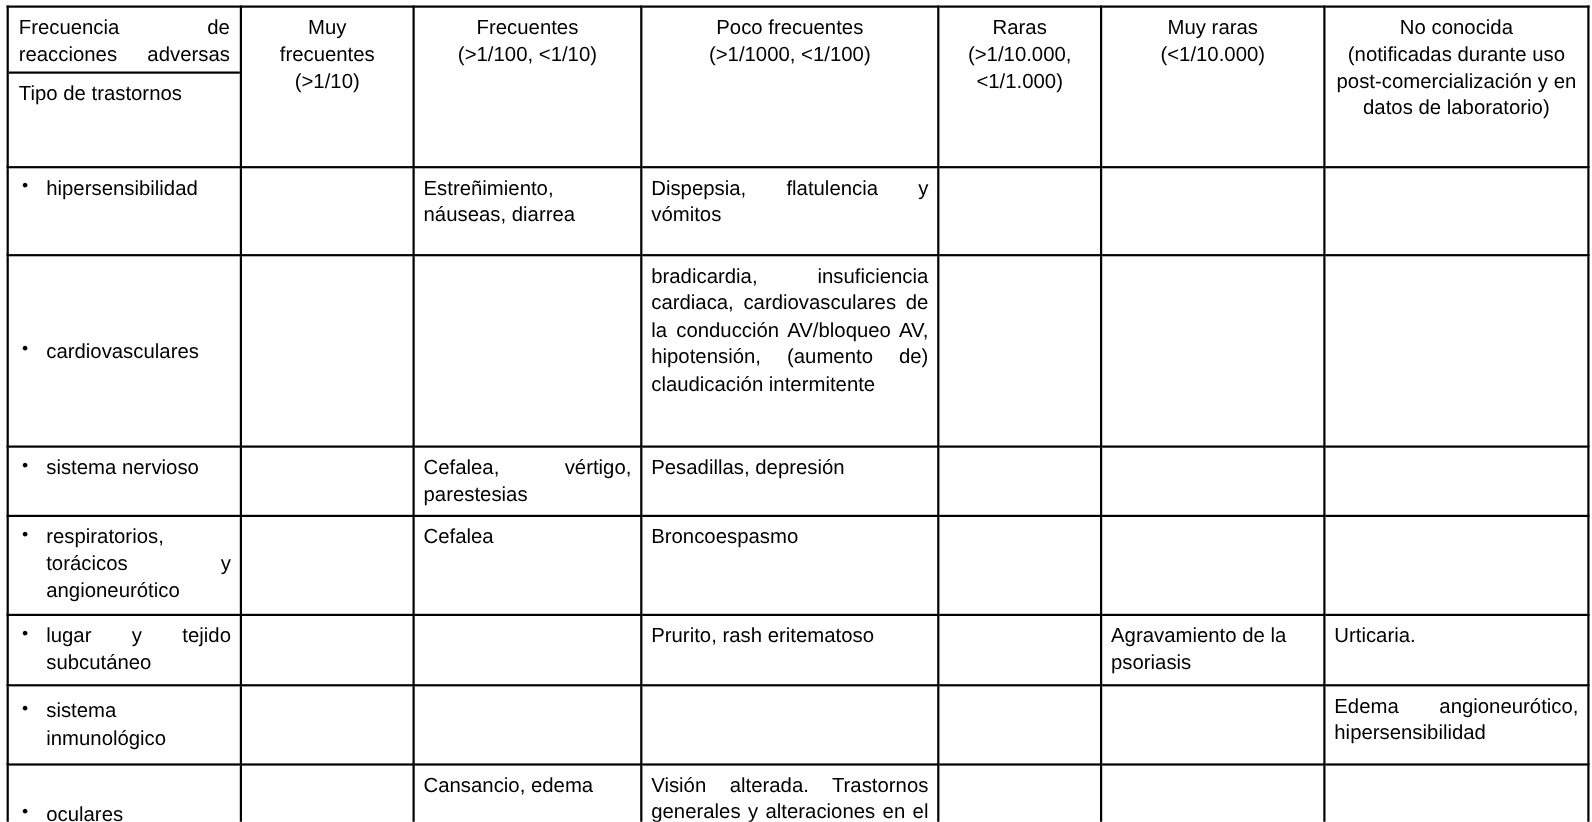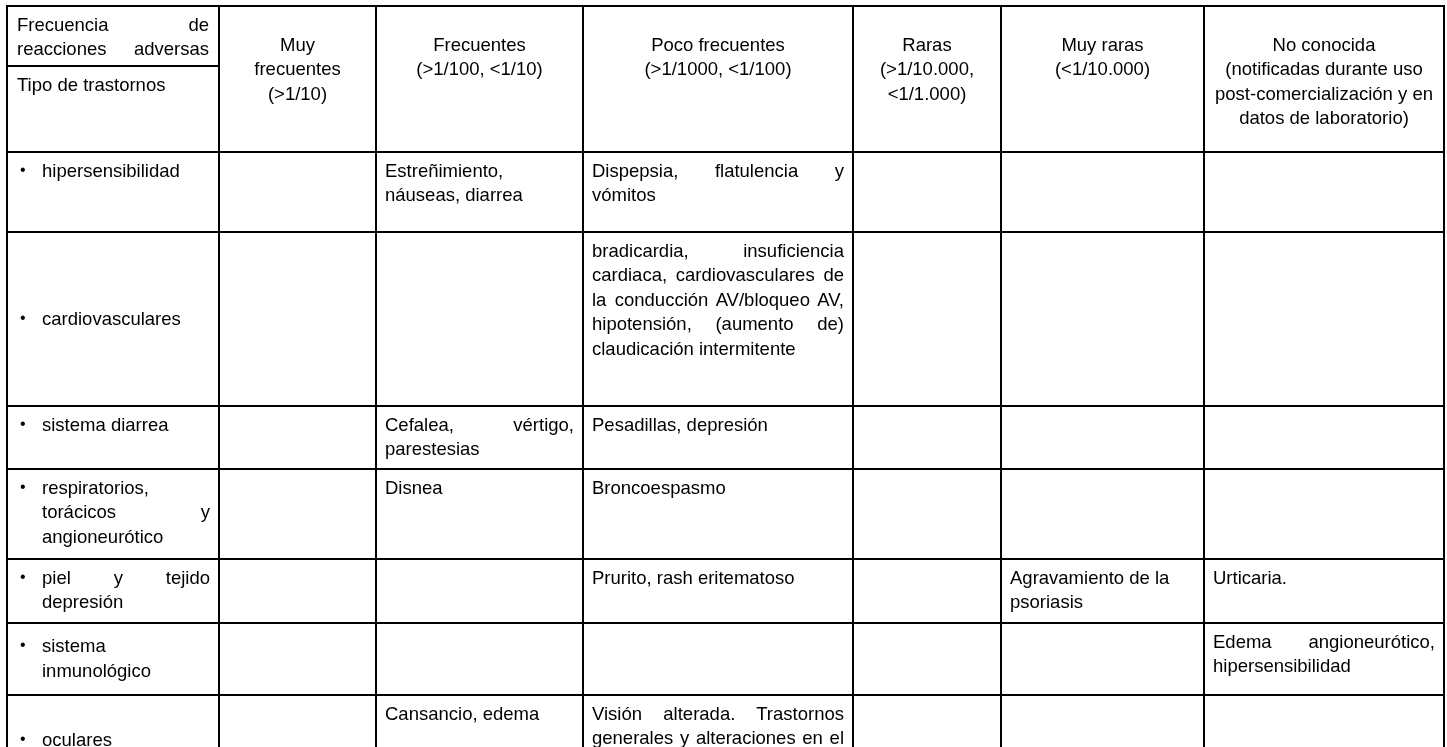--- a/index.html
+++ b/index.html
@@ -76,21 +76,20 @@
   .corner-bottom {
     text-align: center;
     text-align-last: left;
     height: 70px;
     box-sizing: border-box;
   }
 
   .hdr-label {
     display: block;
     white-space: pre-line;
-    margin-top: 20px;
   }
 
   
   td.cat {
     vertical-align: middle;
     padding-left: 10px;
   }
   .cat-inner {
     position: relative;
     padding-left: 26px;
@@ -205,51 +204,51 @@
         <td class="cell">bradicardia, insuficiencia cardiaca, cardiovasculares de la conducción AV/bloqueo AV, hipotensión, (aumento de) claudicación intermitente</td>
         <td class="cell plain"></td>
         <td class="cell plain"></td>
         <td class="cell plain"></td>
       </tr>
 
       <tr class="r-sn">
         <td class="cat">
           <div class="cat-inner">
             <span class="bullet">•</span>
-            <span>sistema diarrea</span>
+            <span>sistema nervioso</span>
           </div>
         </td>
         <td class="cell plain"></td>
         <td class="cell">Cefalea, vértigo, parestesias</td>
         <td class="cell plain">Pesadillas, depresión</td>
         <td class="cell plain"></td>
         <td class="cell plain"></td>
         <td class="cell plain"></td>
       </tr>
 
       <tr class="r-resp">
         <td class="cat">
           <div class="cat-inner just-all">
             <span class="bullet">•</span>
             <span>respiratorios, torácicos y angioneurótico</span>
           </div>
         </td>
         <td class="cell plain"></td>
-        <td class="cell plain">Disnea</td>
+        <td class="cell plain">Cefalea</td>
         <td class="cell plain">Broncoespasmo</td>
         <td class="cell plain"></td>
         <td class="cell plain"></td>
         <td class="cell plain"></td>
       </tr>
 
       <tr class="r-piel">
         <td class="cat">
           <div class="cat-inner just-all">
             <span class="bullet">•</span>
-            <span>piel y tejido depresión</span>
+            <span>lugar y tejido subcutáneo</span>
           </div>
         </td>
         <td class="cell plain"></td>
         <td class="cell plain"></td>
         <td class="cell plain">Prurito, rash eritematoso</td>
         <td class="cell plain"></td>
         <td class="cell plain">Agravamiento de la psoriasis</td>
         <td class="cell plain">Urticaria.</td>
       </tr>
 

